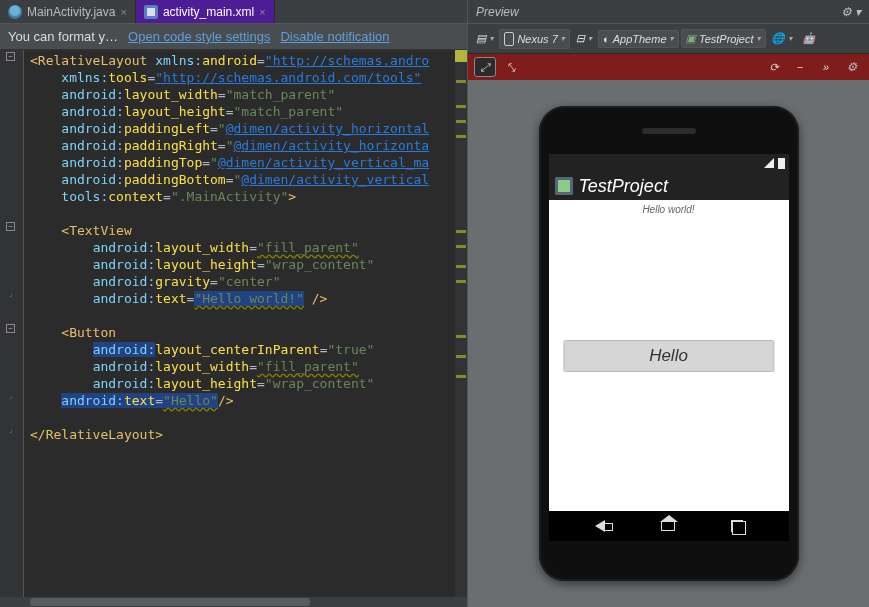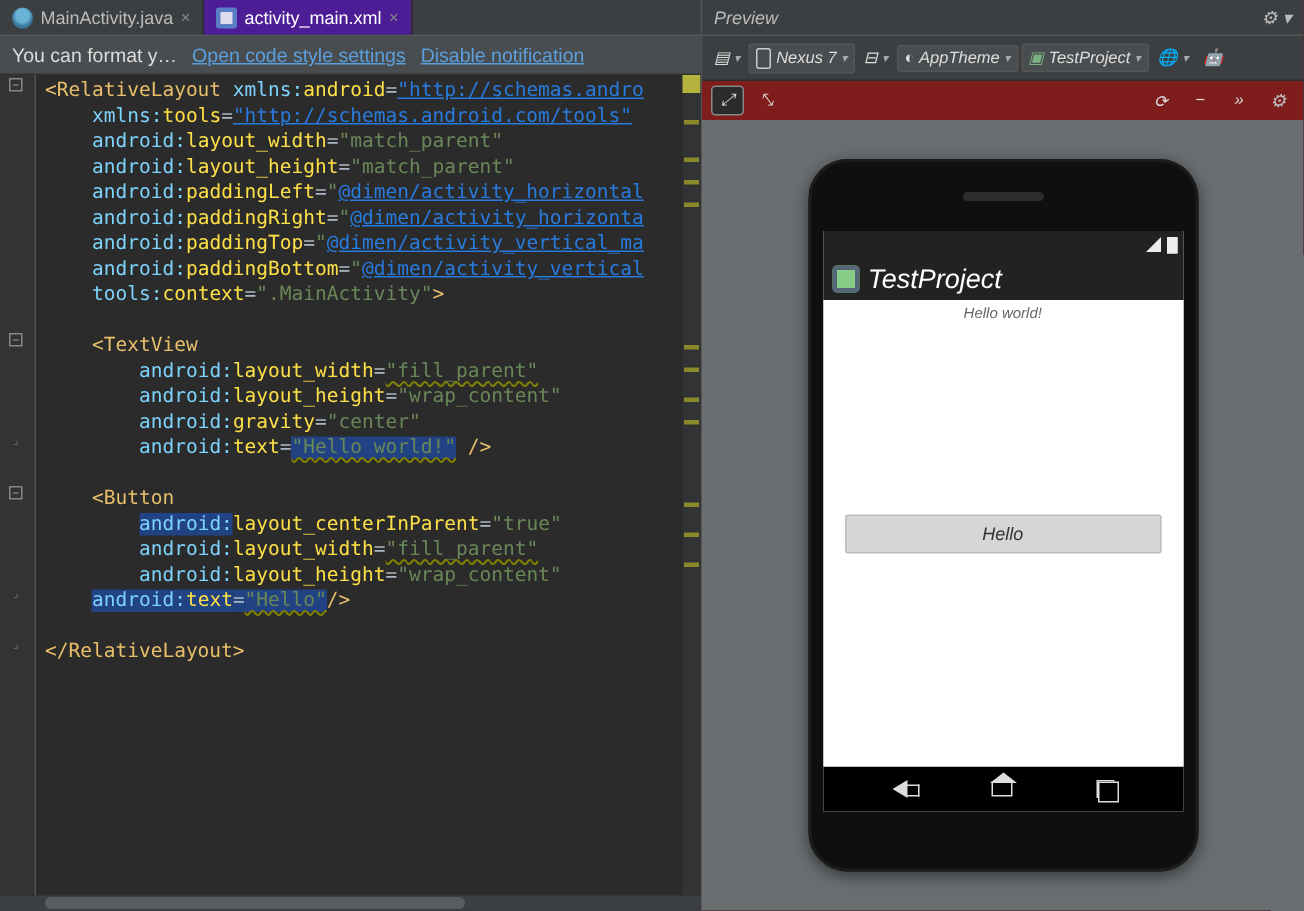--- a/index.html
+++ b/index.html
@@ -293,21 +293,21 @@
     text-align: center;
     padding: 4px 0 0 0;
   }
   .center-btn {
     position: absolute;
     top: 50%; left: 50%;
     transform: translate(-50%, -50%);
     width: 88%;
     background: #d6d6d6;
     color: #333;
-    font-size: 12px;
+    font-size: 17px;
     text-align: center;
     padding: 5px 0;
     border: 1px solid #bbb;
     border-radius: 2px;
   }
   .navbar {
     height: 30px;
     background: #000;
     display: flex;
     justify-content: space-around;

